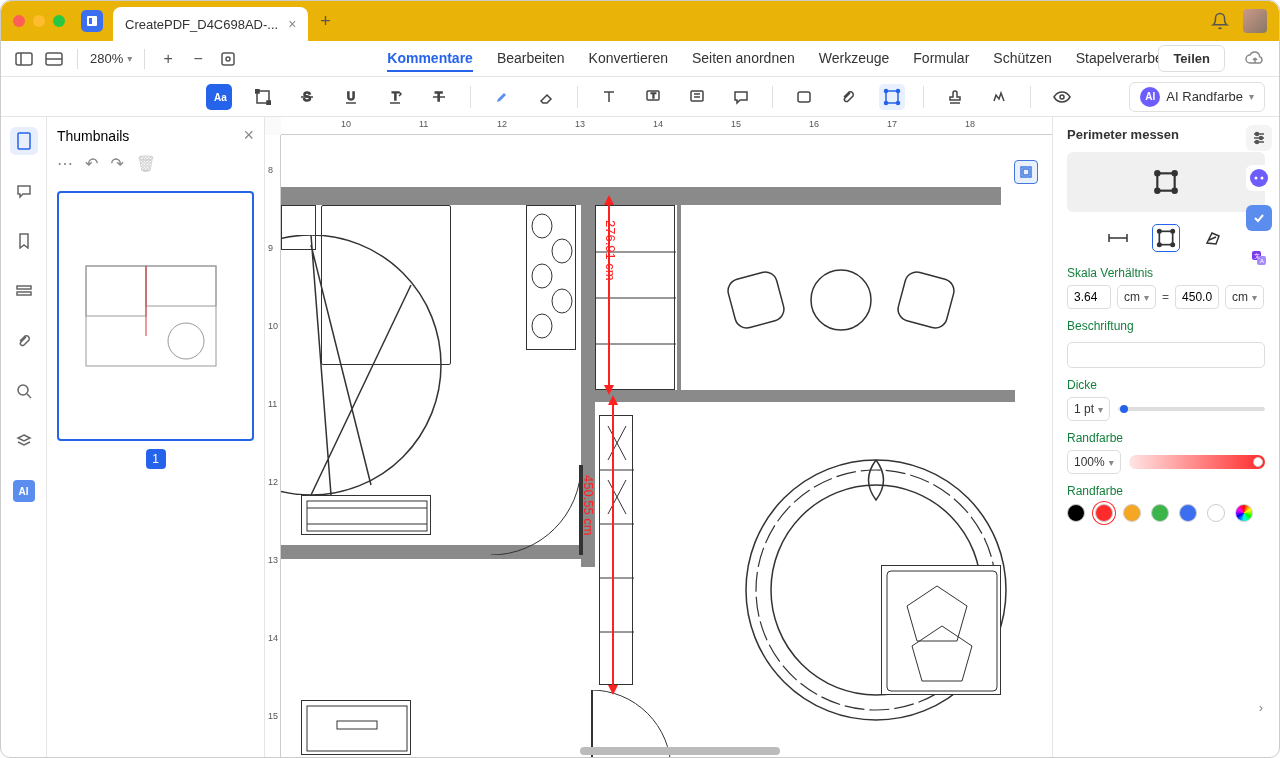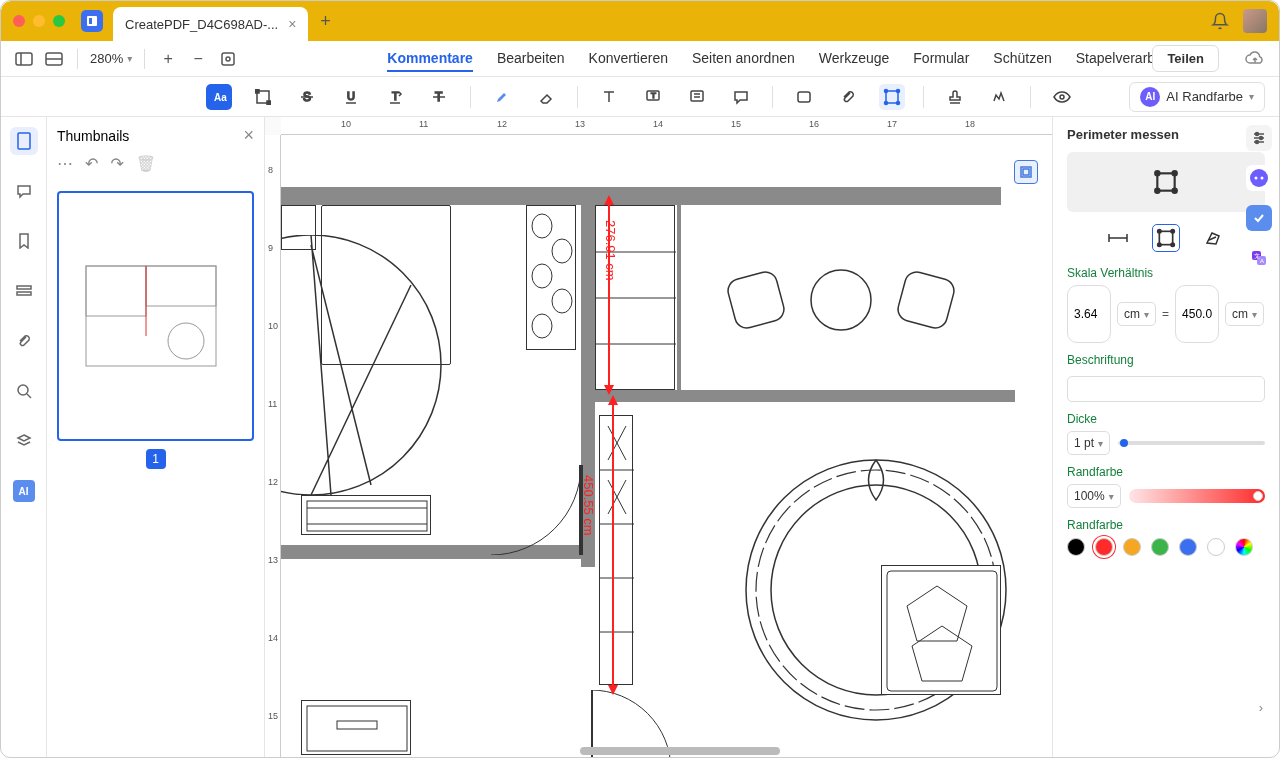--- a/index.html
+++ b/index.html
@@ -22,21 +22,21 @@
 
 
 .toolbar1 { height: 36px; display: flex; align-items: center; padding: 0 12px; border-bottom: 1px solid #e5e5e5; gap: 8px; }
 .tb-icon { width: 22px; height: 22px; display: flex; align-items: center; justify-content: center; color: #555; cursor: pointer; border-radius: 4px; }
 .tb-divider { width: 1px; height: 20px; background: #ddd; margin: 0 4px; }
 .zoom-sel { font-size: 13px; color: #333; display: flex; align-items: center; gap: 4px; cursor: pointer; }
 .chev-down { font-size: 10px; color: #888; }
 .main-menu { display: flex; gap: 24px; margin-left: 140px; font-size: 14px; }
 .menu-item { color: #333; cursor: pointer; padding: 4px 0; }
 .menu-item.active { color: #2563eb; font-weight: 600; border-bottom: 2px solid #2563eb; }
-.share-btn { position: absolute; right: 60px; font-size: 13px; font-weight: 600; color: #333; padding: 5px 14px; border: 1px solid #ddd; border-radius: 6px; cursor: pointer; background:#fff;}
+.share-btn { position: absolute; right: 54px; font-size: 13px; font-weight: 600; color: #333; padding: 5px 14px; border: 1px solid #ddd; border-radius: 6px; cursor: pointer; background:#fff;}
 .cloud-icon { position: absolute; right: 14px; color: #888; }
 
 
 .toolbar2 { height: 40px; display: flex; align-items: center; padding: 0 12px; gap: 18px; border-bottom: 1px solid #e5e5e5; justify-content: center; position: relative; }
 .tool-btn { width: 26px; height: 26px; display: flex; align-items: center; justify-content: center; border-radius: 5px; cursor: pointer; color: #444; font-size: 15px;}
 .tool-btn.active { background: #2563eb; color: #fff; }
 .tool-btn.active-outline { background: #e8f0fe; color: #2563eb; }
 .group-sep { width: 1px; height: 22px; background: #e0e0e0; }
 .ai-pill { position: absolute; right: 14px; display: flex; align-items: center; gap: 6px; font-size: 13px; color: #333; border: 1px solid #e0e0e0; padding: 4px 10px; border-radius: 6px; cursor: pointer; }
 .ai-badge { width: 20px; height: 20px; border-radius: 50%; background: #6d5dfc; color: #fff; font-size: 10px; font-weight:700; display: flex; align-items: center; justify-content: center; }
@@ -73,21 +73,21 @@
 
 
 .rpanel { width: 227px; border-left: 1px solid #e5e5e5; padding: 10px 14px; font-size: 13px; color: #333; position:relative;}
 .rpanel h4 { font-size: 13px; font-weight: 600; margin-bottom: 10px; }
 .preview-box { height: 60px; background: #f0f0f0; border-radius: 6px; display: flex; align-items: center; justify-content: center; font-size: 20px; margin-bottom: 12px; }
 .mode-row { display: flex; justify-content: center; gap: 20px; margin-bottom: 14px; }
 .mode-btn { width: 28px; height: 28px; display: flex; align-items: center; justify-content: center; border-radius: 5px; cursor: pointer; }
 .mode-btn.active { border: 1px solid #2563eb; }
 .label { font-size: 12px; color: #15803d; margin-bottom: 5px; margin-top: 10px; }
 .scale-row { display: flex; align-items: center; gap: 6px; }
-.scale-row input { width: 44px; border: 1px solid #ddd; border-radius: 10px; padding: 21px 6px; font-size: 12px; text-align:left;}
+.scale-row input { width: 44px; border: 1px solid #ddd; border-radius: 4px; padding: 4px 6px; font-size: 12px; text-align:left;}
 .sel { border: 1px solid #ddd; border-radius: 5px; padding: 4px 6px; font-size: 12px; display: inline-flex; align-items: center; gap: 4px; cursor: pointer; background:#fff;}
 .eq { font-size: 12px; color: #555; }
 .text-input { width: 100%; border: 1px solid #ddd; border-radius: 5px; padding: 5px; margin-top: 4px; height: 26px; }
 .slider-row { display: flex; align-items: center; gap: 8px; }
 .slider { flex: 1; height: 4px; background: #ddd; border-radius: 2px; position: relative; }
 .slider-dot { position: absolute; width: 8px; height: 8px; background: #2563eb; border-radius: 50%; top: -2px; }
 .opacity-bar { flex:1; height: 14px; border-radius: 7px; background: linear-gradient(90deg, rgba(255,0,0,0.1),#ff2a2a); position:relative;}
 .opacity-thumb{ position:absolute; right:2px; top:2px; width:10px; height:10px; border-radius:50%; background:#fff; border:1px solid #ccc;}
 .colors { display: flex; gap: 10px; margin-top: 6px; }
 .swatch { width: 18px; height: 18px; border-radius: 50%; cursor: pointer; border: 1px solid #ccc; }

